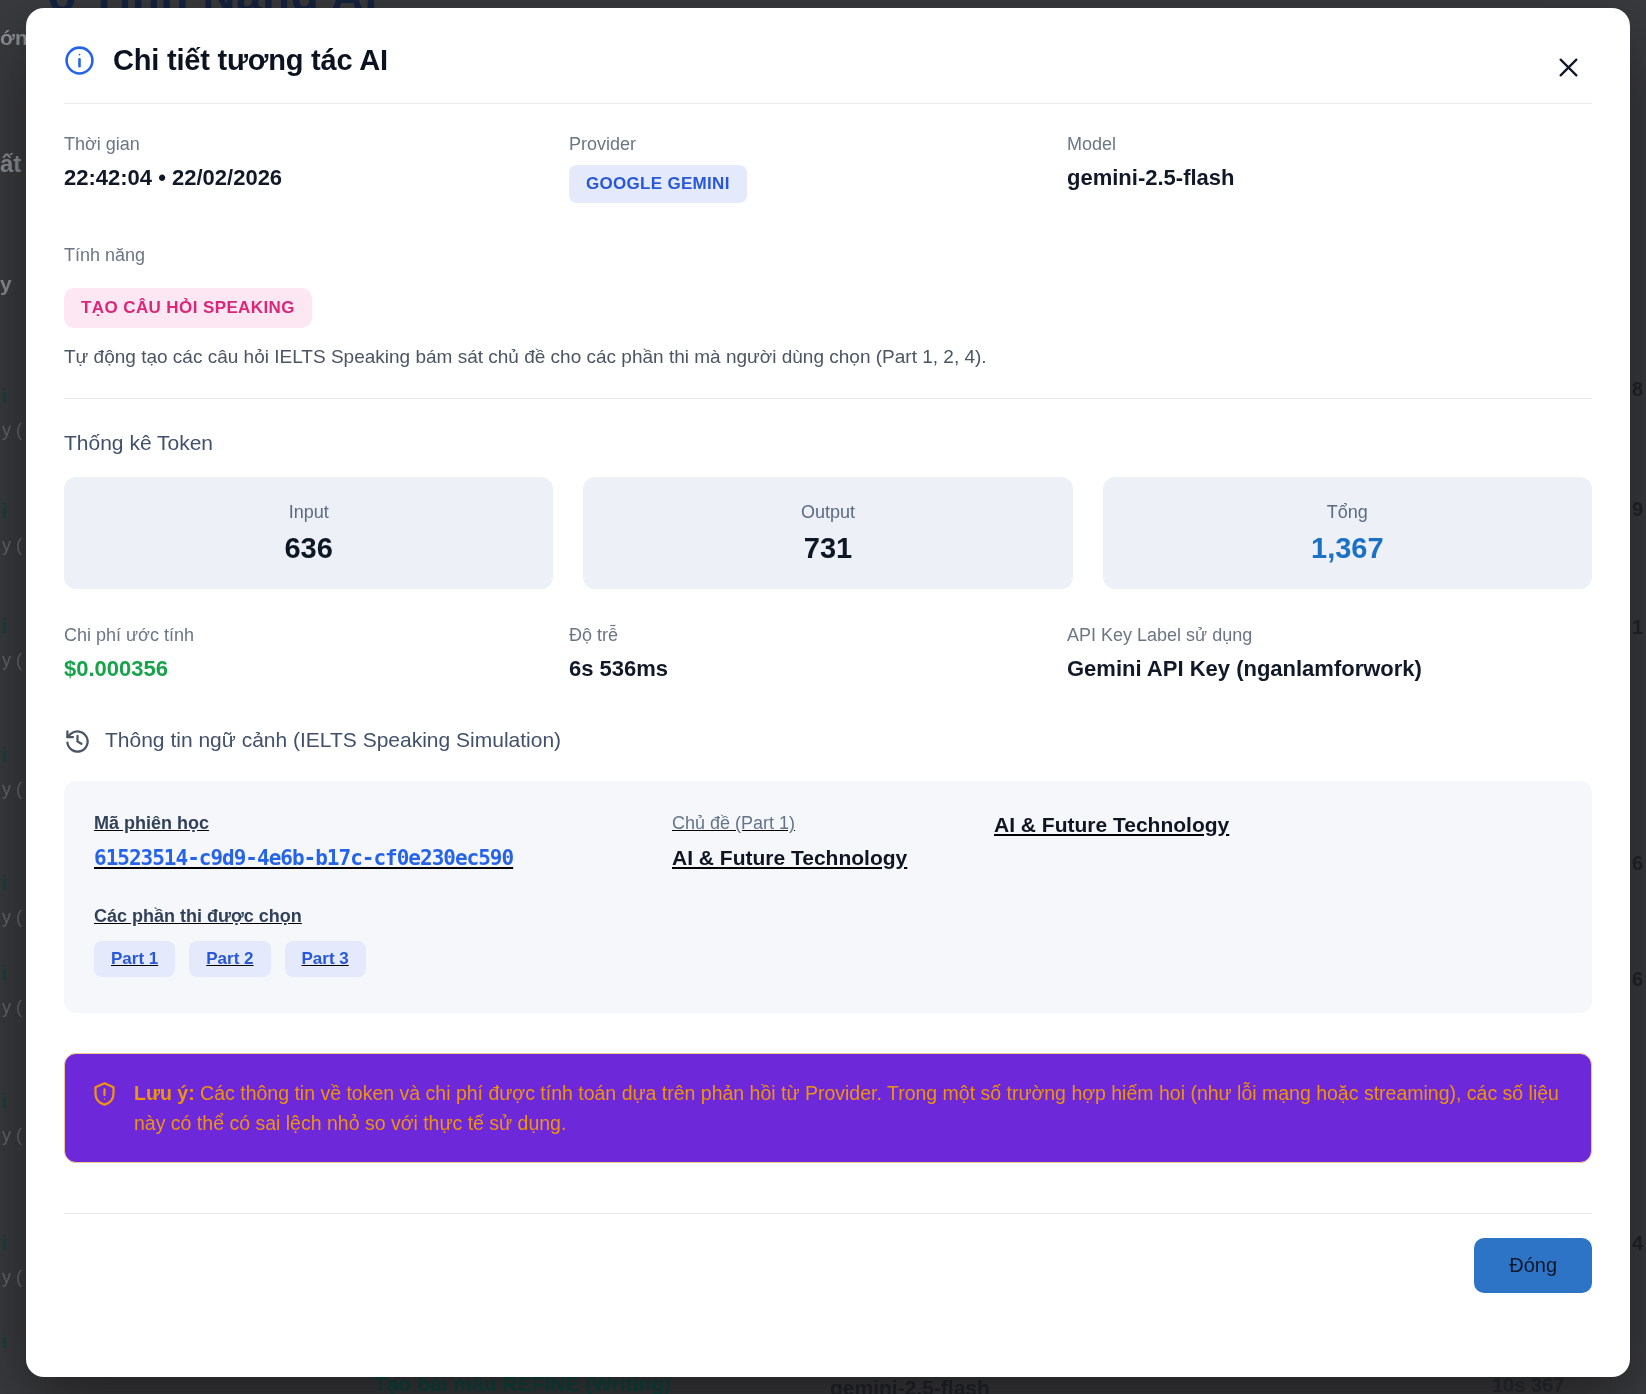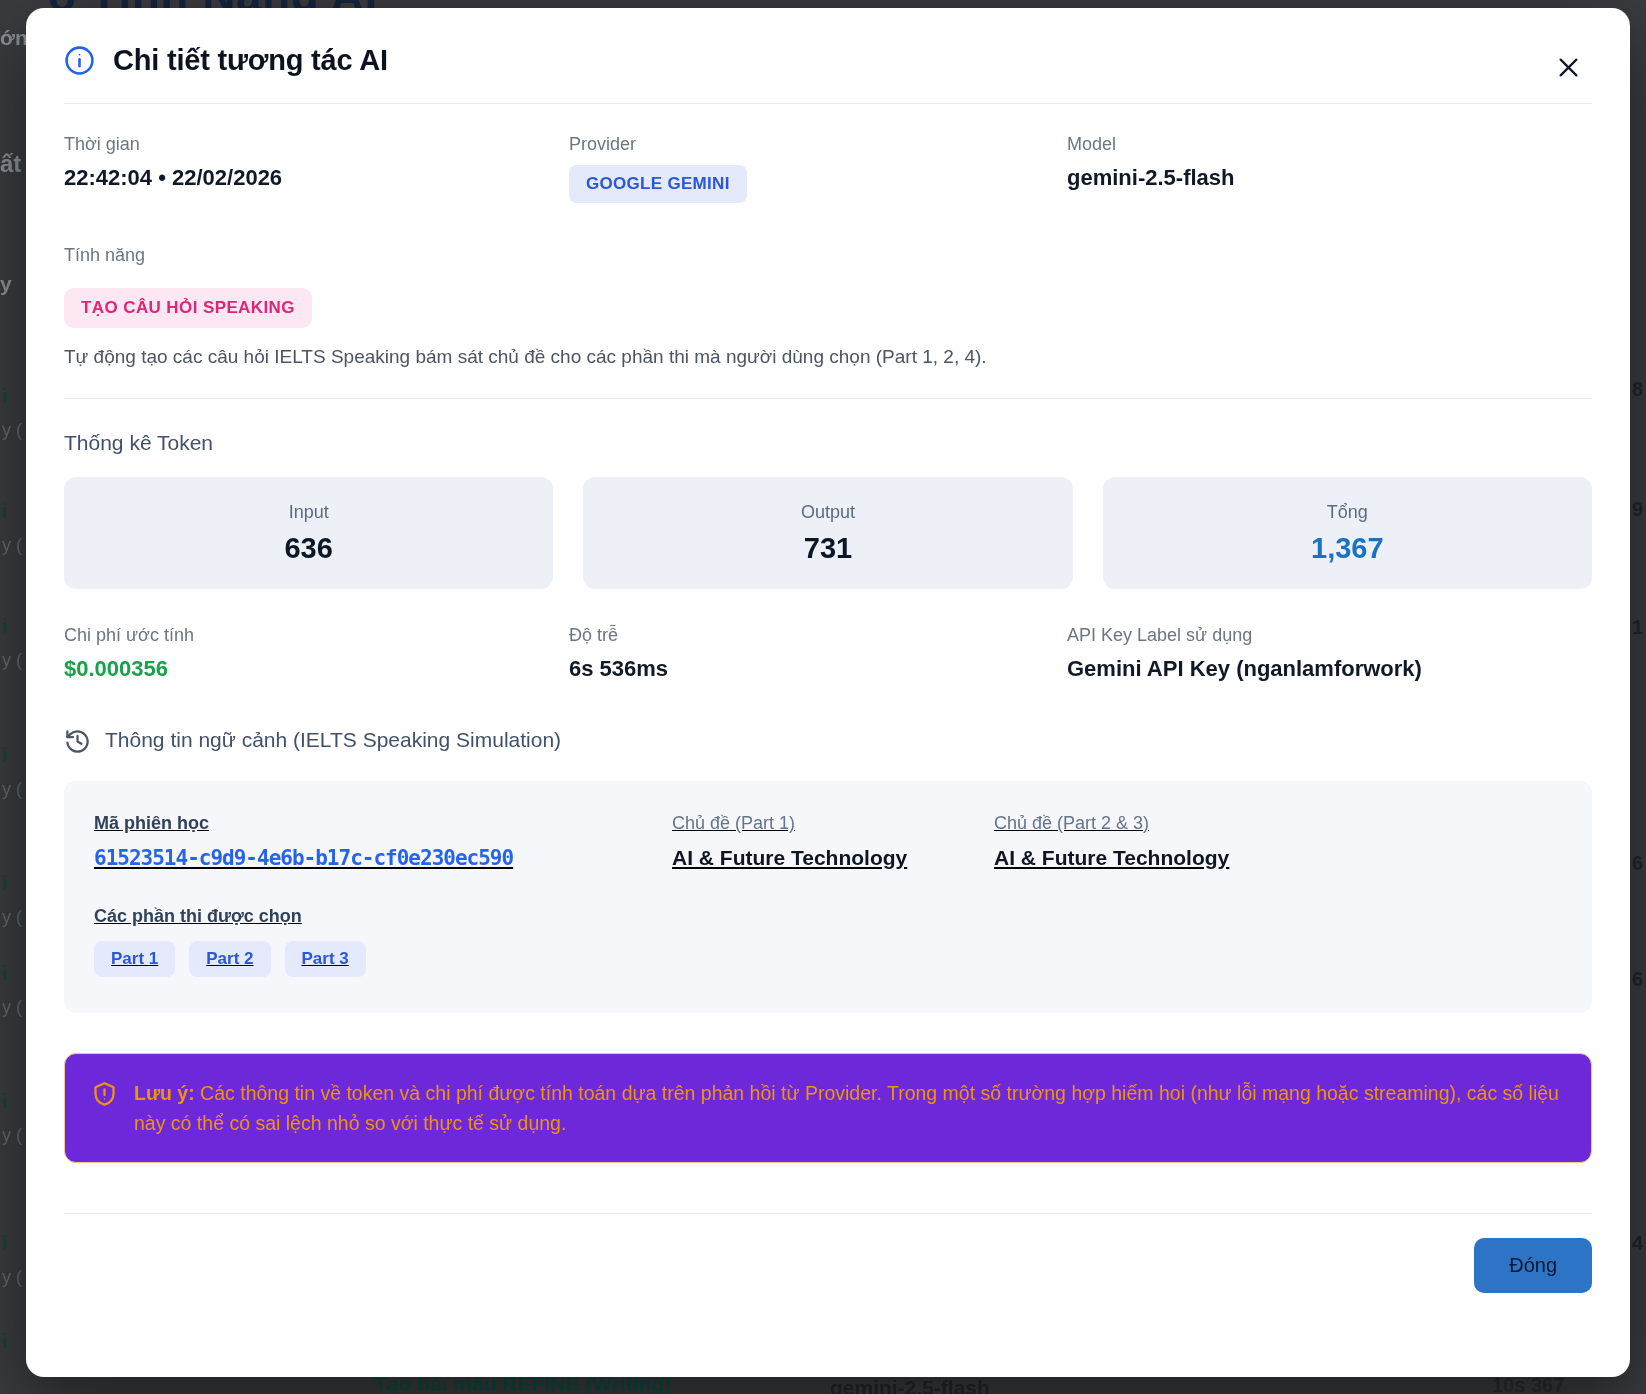--- a/index.html
+++ b/index.html
@@ -229,21 +229,20 @@
     <div class="ctx-grid">
       <div>
         <div class="ctx-lbl-bold">Mã phiên học</div>
         <div class="session-id">61523514-c9d9-4e6b-b17c-cf0e230ec590</div>
       </div>
       <div>
         <div class="ctx-lbl">Chủ đề (Part 1)</div>
         <div class="ctx-val">AI &amp; Future Technology</div>
       </div>
       <div>
-        <div class="ctx-lbl">Chủ đề (Part 2 &amp; 3)</div>
         <div class="ctx-val">AI &amp; Future Technology</div>
       </div>
     </div>
     <div class="parts-block">
       <div class="ctx-lbl-bold">Các phần thi được chọn</div>
       <div class="parts-badges">
         <span class="badge-part">Part 1</span>
         <span class="badge-part">Part 2</span>
         <span class="badge-part">Part 3</span>
       </div>

